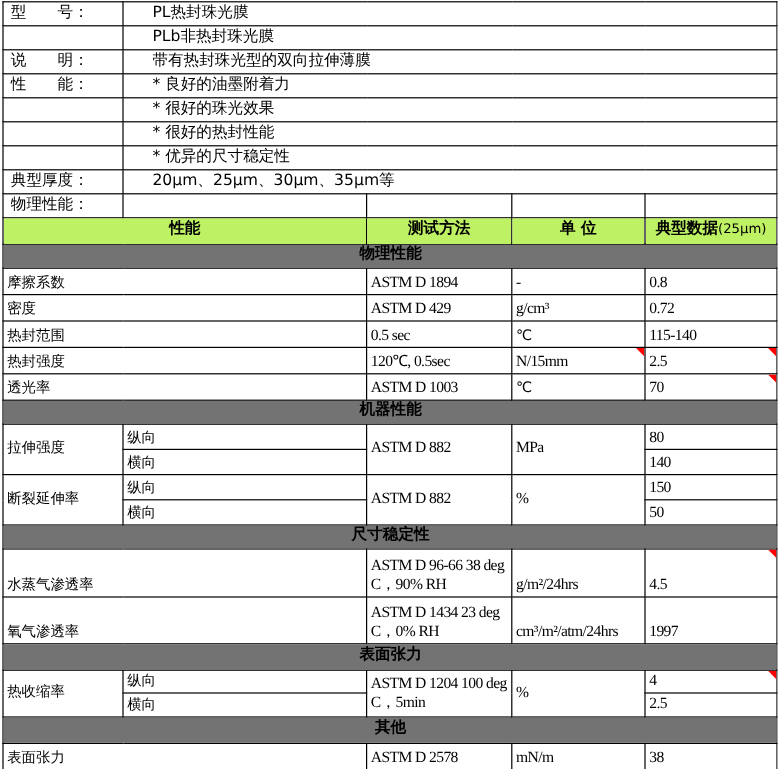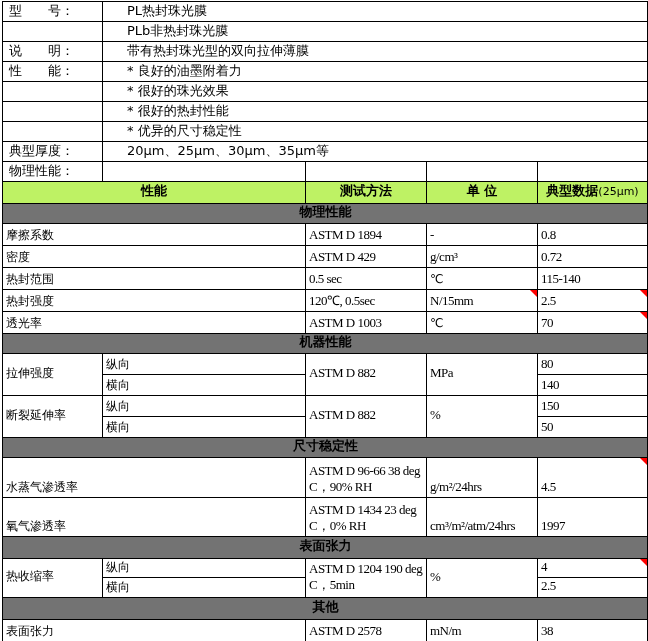--- a/index.html
+++ b/index.html
@@ -158,21 +158,21 @@
     <td class="c m">cm³/m²/atm/24hrs</td>
     <td class="c m">1997</td>
   </tr>
 
   <tr class="sec" style="height:22px">
     <td colspan="5">表面张力</td>
   </tr>
   <tr style="height:19px">
     <td rowspan="2" class="c mid">热收缩率</td>
     <td class="c">纵向</td>
-    <td rowspan="2" class="c m mid">ASTM D 1204 190 deg C，5min</td>
+    <td rowspan="2" class="c m mid">ASTM D 1204 100 deg C，5min</td>
     <td rowspan="2" class="c m mid">%</td>
     <td class="c m note">4</td>
   </tr>
   <tr style="height:19px">
     <td class="c">横向</td>
     <td class="c m">2.5</td>
   </tr>
 
   <tr class="sec" style="height:22px">
     <td colspan="5">其他</td>

